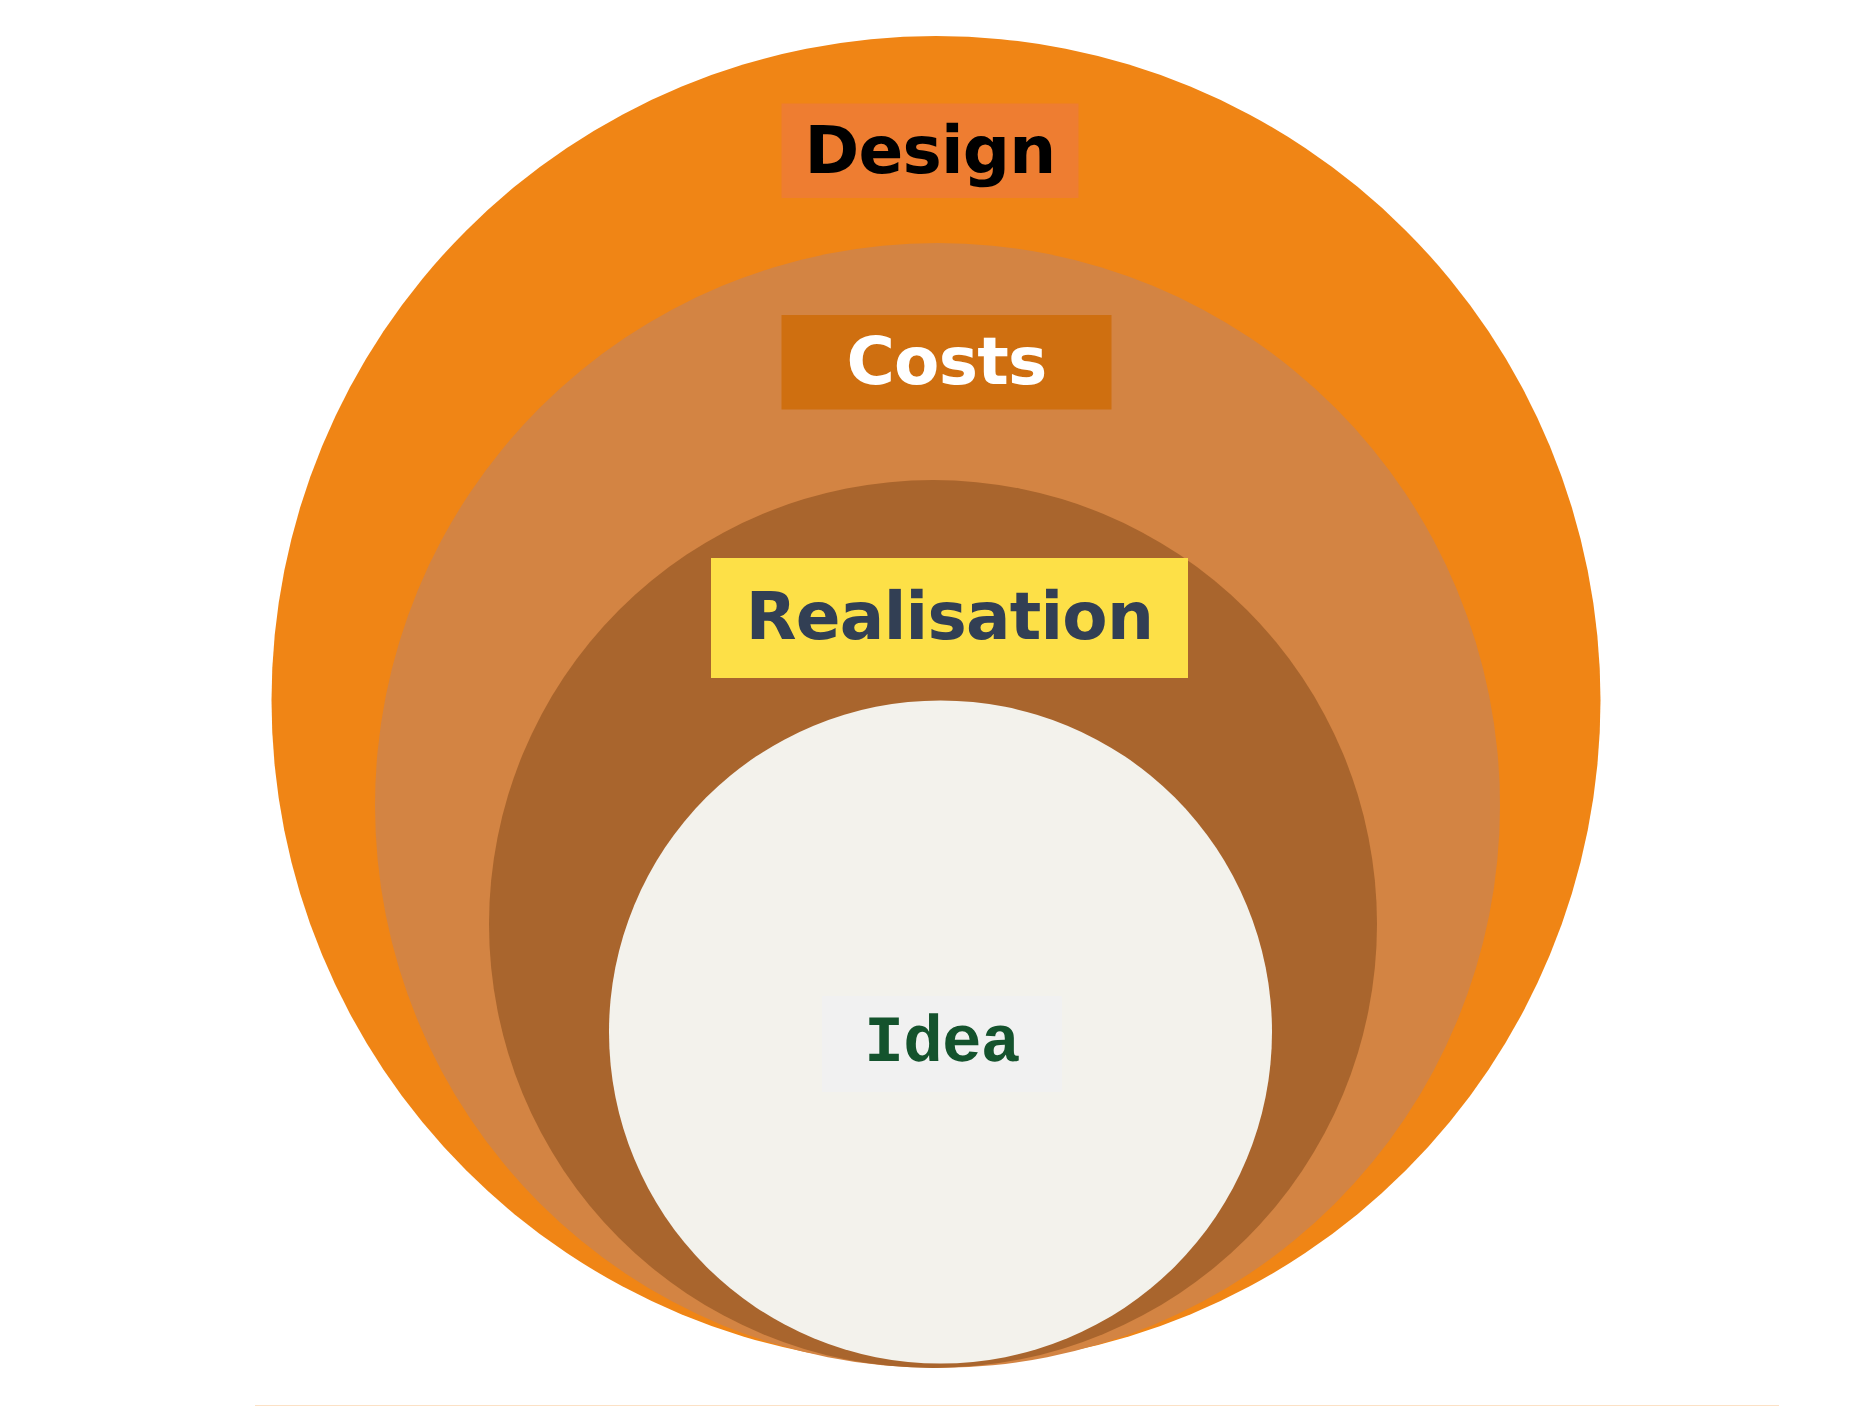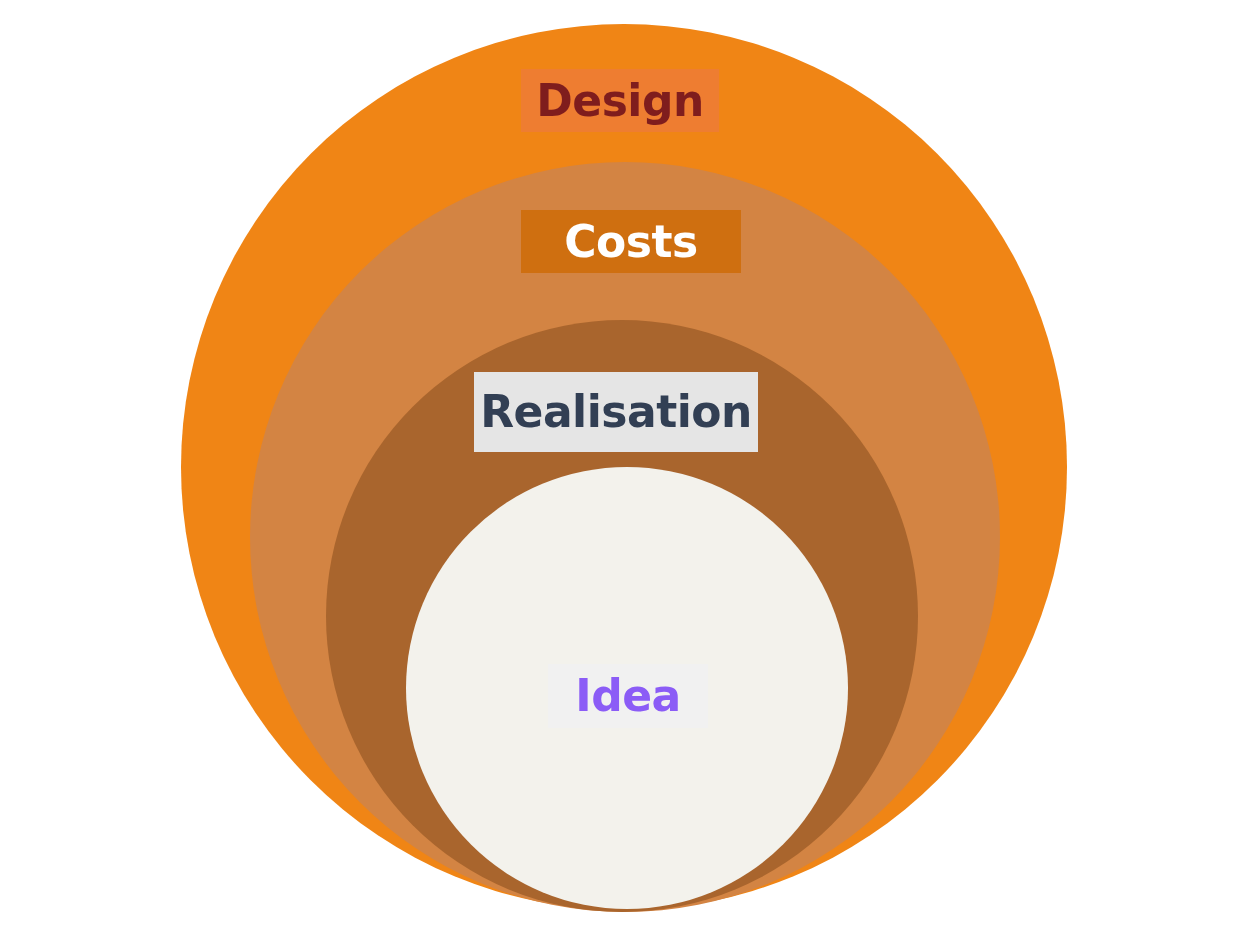--- a/index.html
+++ b/index.html
@@ -33,17 +33,17 @@
   </style>
 </head>
 <body>
 
 <div id="diagram">
   <div class="circle" style="left: 181px; top: 24px; width: 886px; height: 886px; background: rgb(240, 133, 21);"></div>
   <div class="circle" style="left: 250px; top: 162px; width: 750px; height: 750px; background: rgb(211, 132, 67);"></div>
   <div class="circle" style="left: 326px; top: 320px; width: 592px; height: 592px; background: rgb(169, 101, 45);"></div>
   <div class="circle" style="left: 406px; top: 467px; width: 442px; height: 442px; background: rgb(243, 242, 236);"></div>
 
-  <div class="label-box" style="left: 521px; top: 69px; width: 198px; height: 63px; background: rgb(238, 125, 49); color: #7f1d1d;">Design</div>
+  <div class="label-box" style="left: 521px; top: 69px; width: 198px; height: 63px; background: rgb(238, 125, 49); color: #000000;">Design</div>
   <div class="label-box" style="left: 521px; top: 210px; width: 220px; height: 63px; background: rgb(207, 111, 16); color: #ffffff;">Costs</div>
-  <div class="label-box" style="left: 474px; top: 372px; width: 284px; height: 80px; background: #e5e5e5; color: rgb(50, 63, 84);">Realisation</div>
-  <div class="label-box" style="left: 548px; top: 664px; width: 160px; height: 64px; background: rgb(241, 241, 241); color: #8b5cf6;">Idea</div>
+  <div class="label-box" style="left: 474px; top: 372px; width: 318px; height: 80px; background: #fde047; color: rgb(50, 63, 84);">Realisation</div>
+  <div class="label-box" style="left: 548px; top: 664px; width: 160px; height: 64px; background: rgb(241, 241, 241); color: #14532d; font-family: Liberation Mono, monospace;">Idea</div>
 </div>
 
 </body></html>

